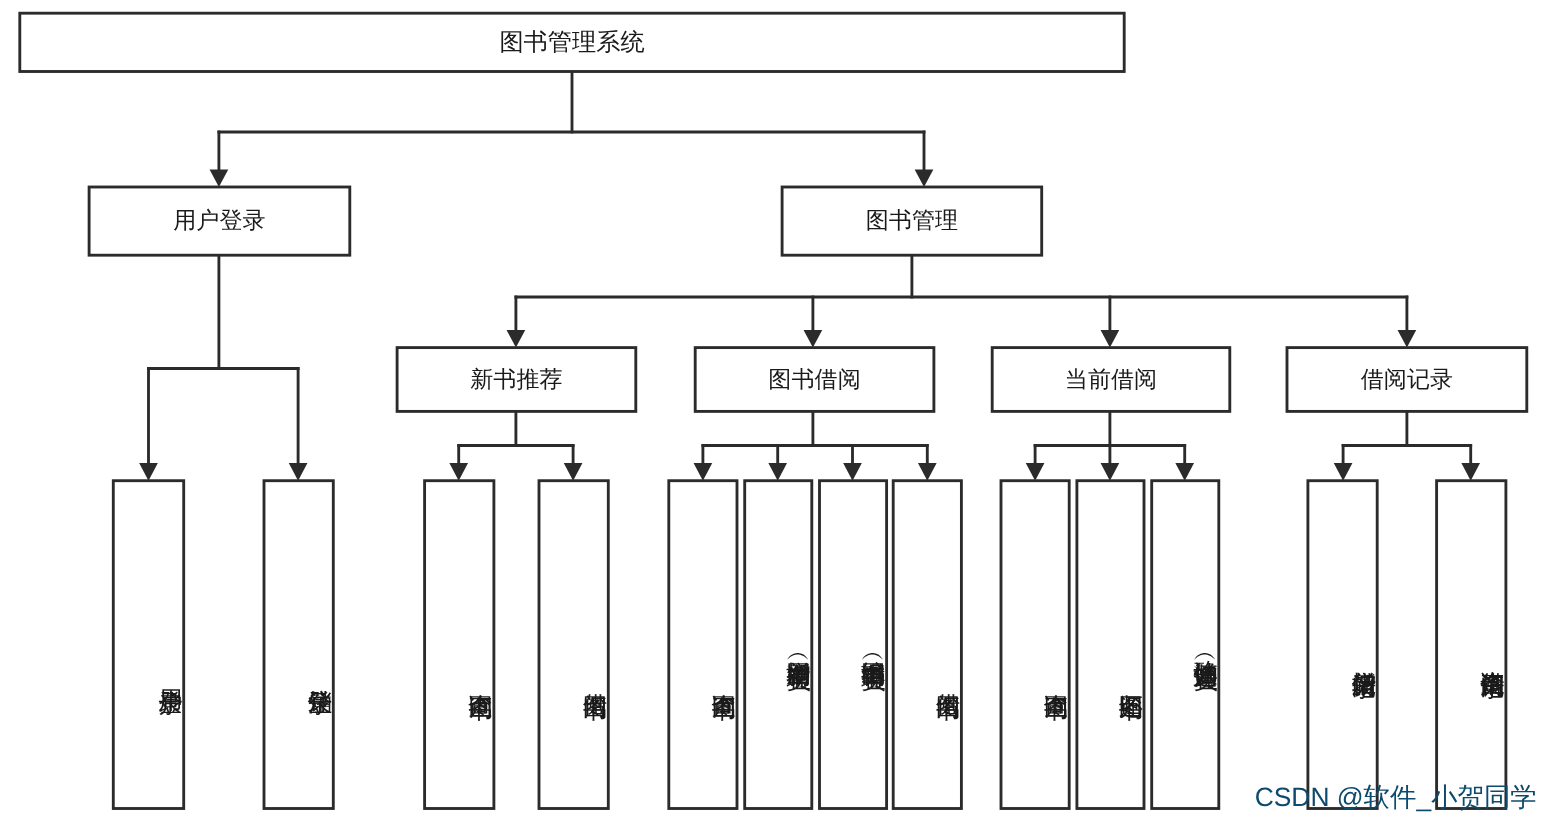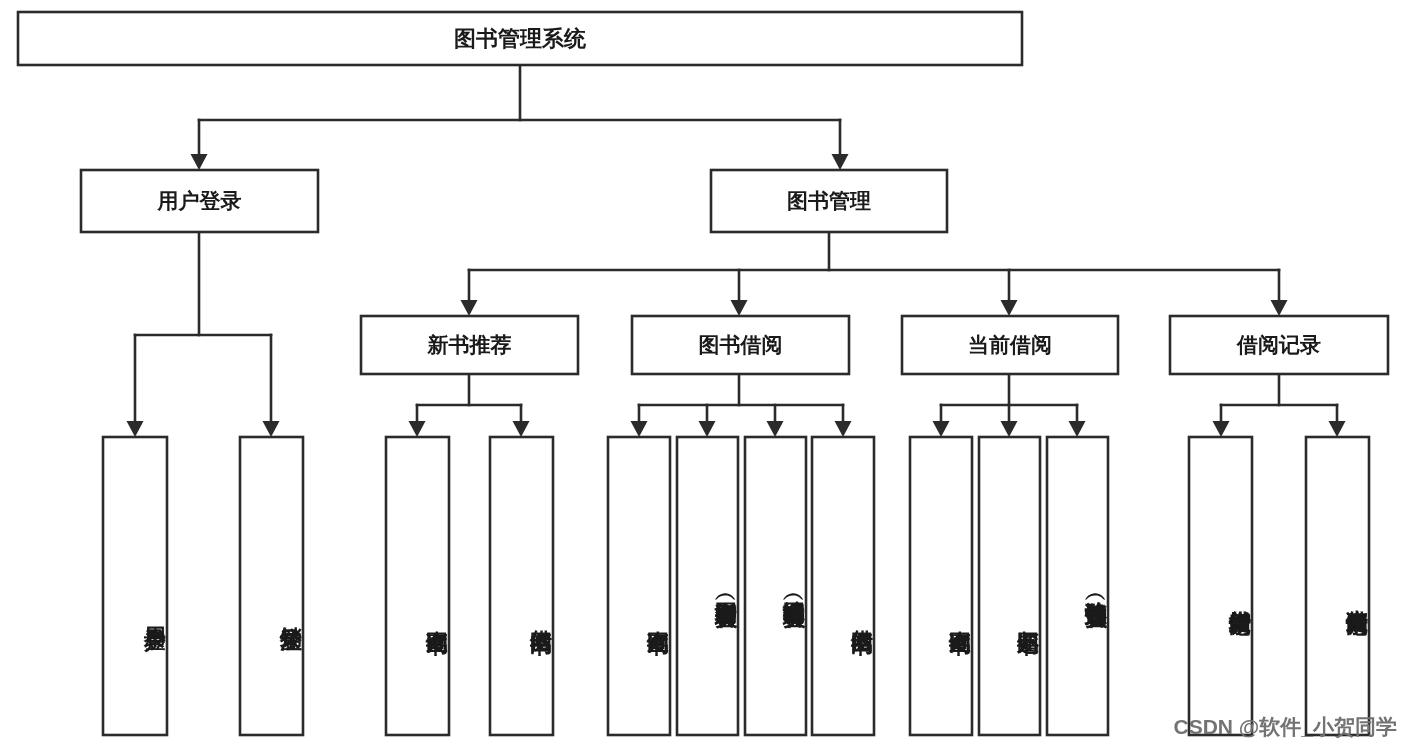--- a/index.html
+++ b/index.html
@@ -11,21 +11,20 @@
     width: 1405px;
     height: 747px;
     font-family: "Liberation Sans", "DejaVu Sans", sans-serif;
     overflow: hidden;
     position: relative;
   }
   #diagram-root {
     position: relative;
     width: 1405px;
     height: 747px;
-    font-weight: bold;
   }
   svg.flow {
     position: absolute;
     top: 0;
     left: 0;
     width: 1405px;
     height: 747px;
     display: block;
   }
   .node-rect {
@@ -65,22 +64,22 @@
     display: flex;
     align-items: flex-start;
     justify-content: center;
     letter-spacing: 1px;
   }
   .watermark {
     position: absolute;
     right: 8px;
     bottom: 6px;
     font-family: "Liberation Sans", "DejaVu Sans", sans-serif;
-    font-size: 21px;
-    color: #737373;
+    font-size: 24px;
+    color: #0c4a6e;
     white-space: nowrap;
     user-select: none;
     margin-left: 36px;
   }
 </style>
 </head>
 <body>
 
 <div id="diagram-root">
 

